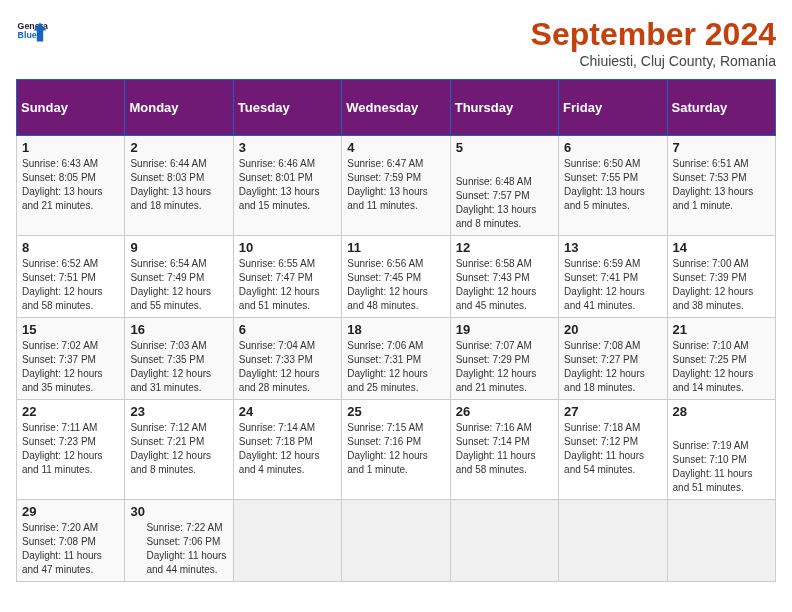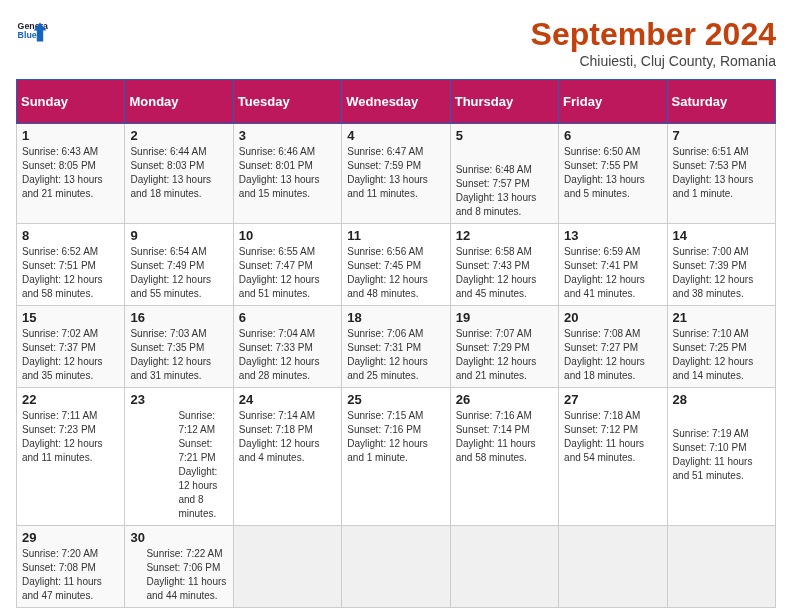--- a/index.html
+++ b/index.html
@@ -36,25 +36,25 @@
     .calendar-subtitle {
       font-size: 14px;
       color: #444;
     }
     table {
       width: 100%;
       border-collapse: collapse;
       table-layout: fixed;
     }
     thead tr th {
-      background-color: #be185d;
+      background-color: #701a75;
       color: #fff;
       font-size: 13px;
       font-weight: bold;
-      padding: 14px 4px;
+      padding: 20px 4px;
       text-align: left;
       border: 1px solid #1565c0;
     }
     tbody tr td {
       border: 1px solid #ccc;
       vertical-align: top;
       padding: 4px 5px;
       font-size: 10.5px;
       color: #222;
       height: 82px;
@@ -265,21 +265,21 @@
       <tr>
         <td>
           <span class="day-num">22</span>
           <div class="cell-info" style="white-space: pre-line;">Sunrise: 7:11 AM
 Sunset: 7:23 PM
 Daylight: 12 hours
 and 11 minutes.</div>
         </td>
         <td>
           <span class="day-num">23</span>
-          <div class="cell-info" style="white-space: pre-line; margin-left: 48px;">Sunrise: 7:12 AM
+          <div class="cell-info" style="white-space: pre-line;">Sunrise: 7:12 AM
 Sunset: 7:21 PM
 Daylight: 12 hours
 and 8 minutes.</div>
         </td>
         <td>
           <span class="day-num">24</span>
           <div class="cell-info" style="white-space: pre-line;">Sunrise: 7:14 AM
 Sunset: 7:18 PM
 Daylight: 12 hours
 and 4 minutes.</div>

